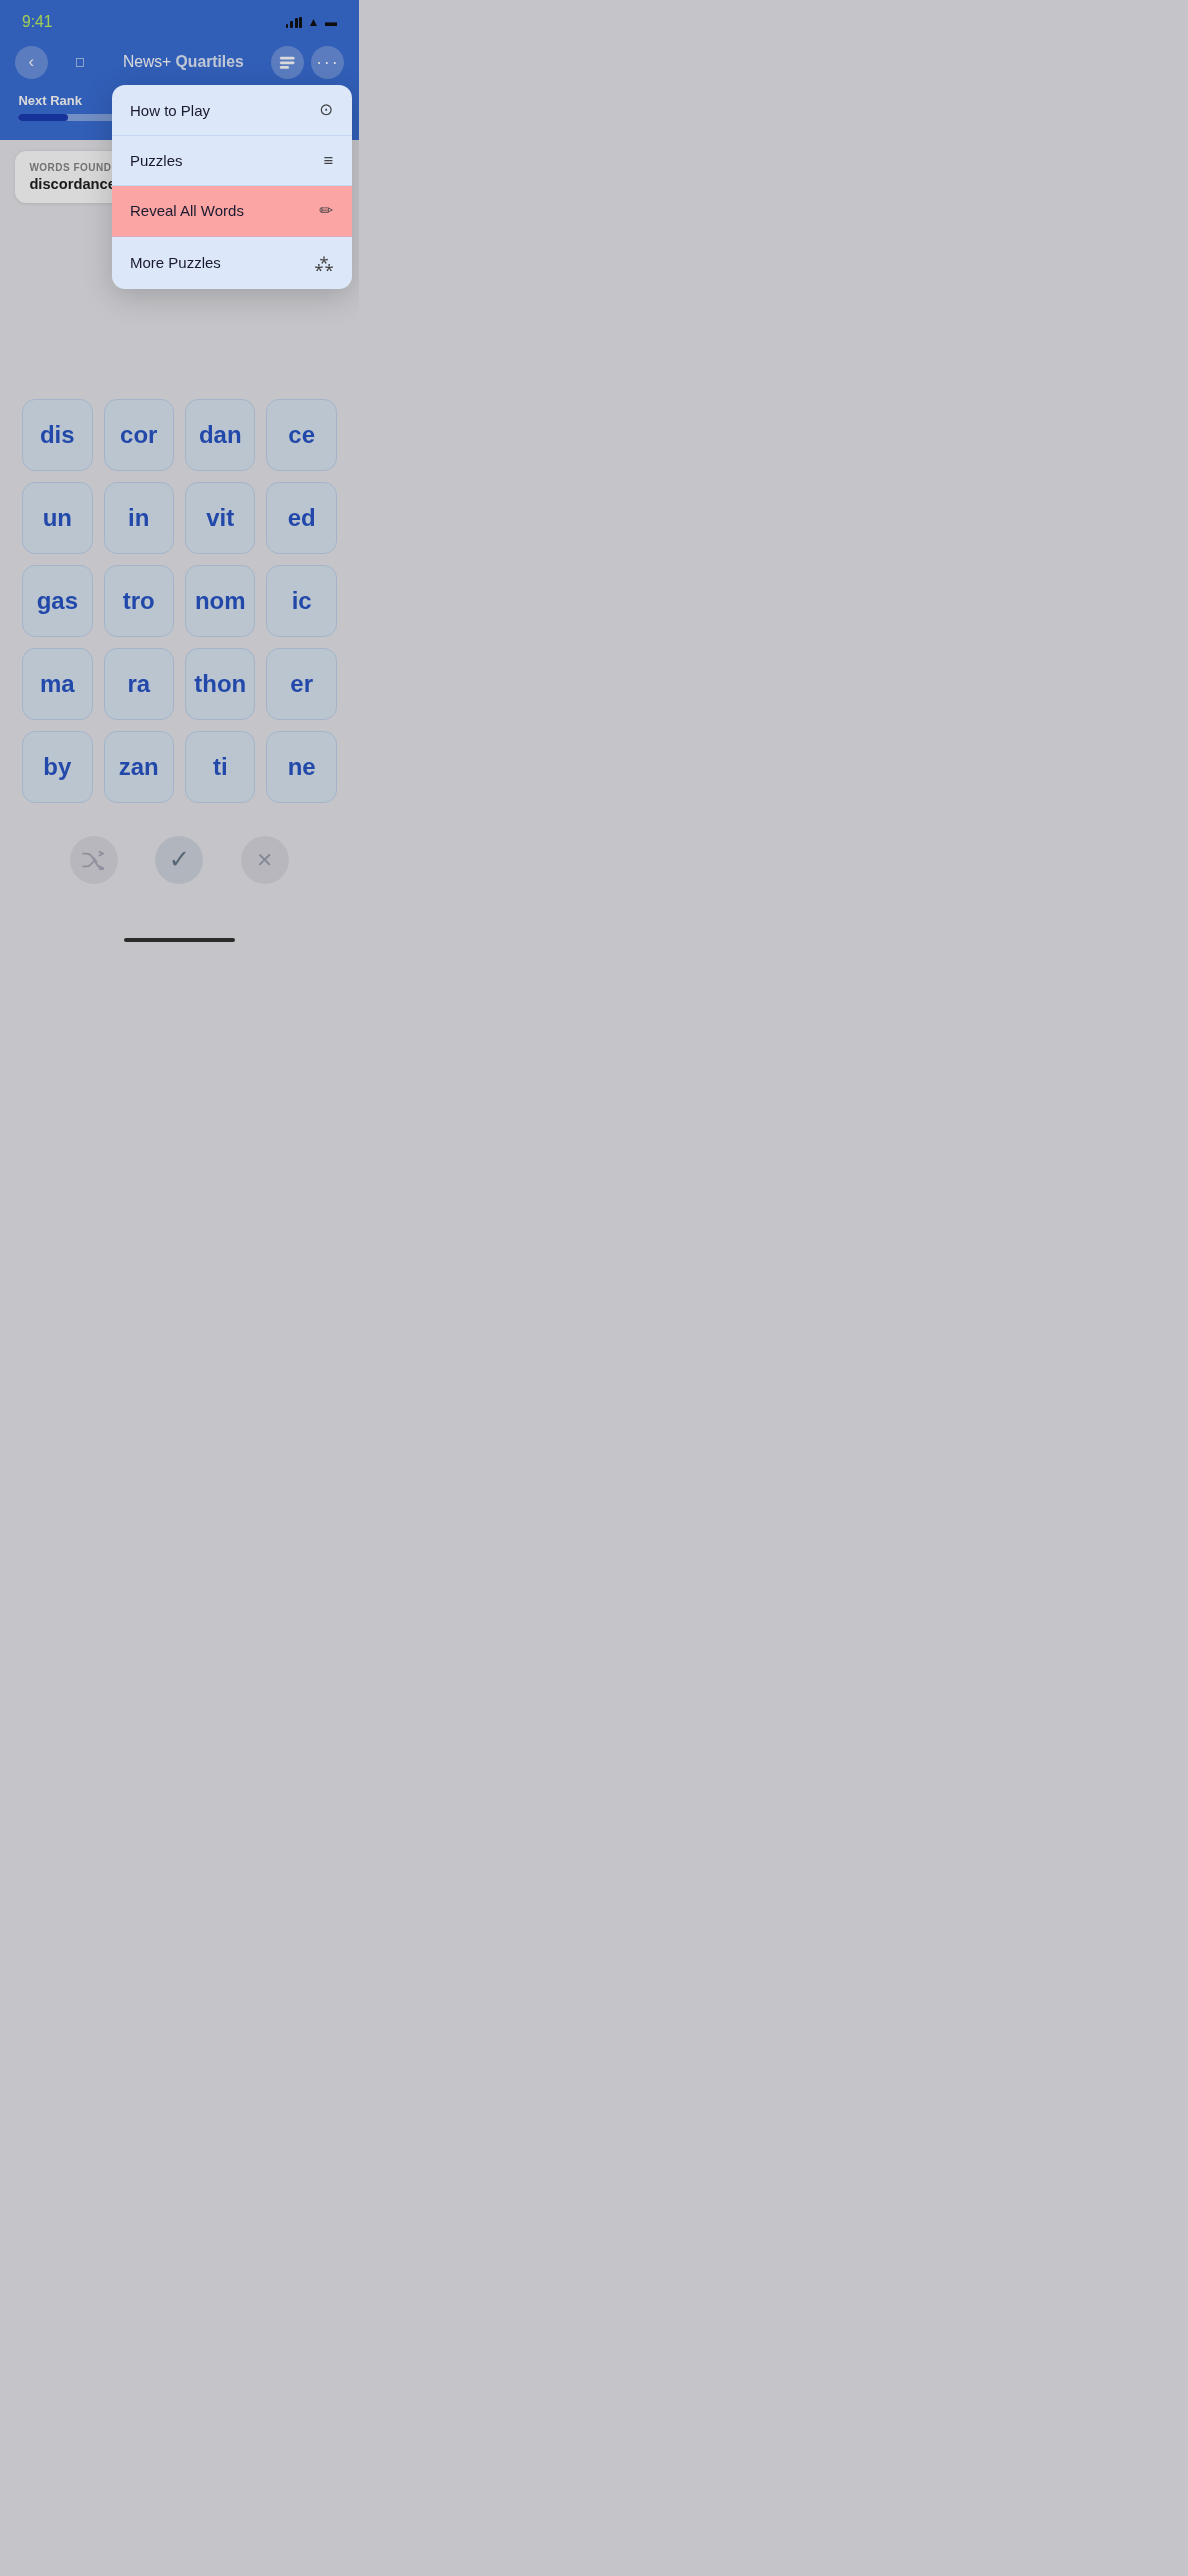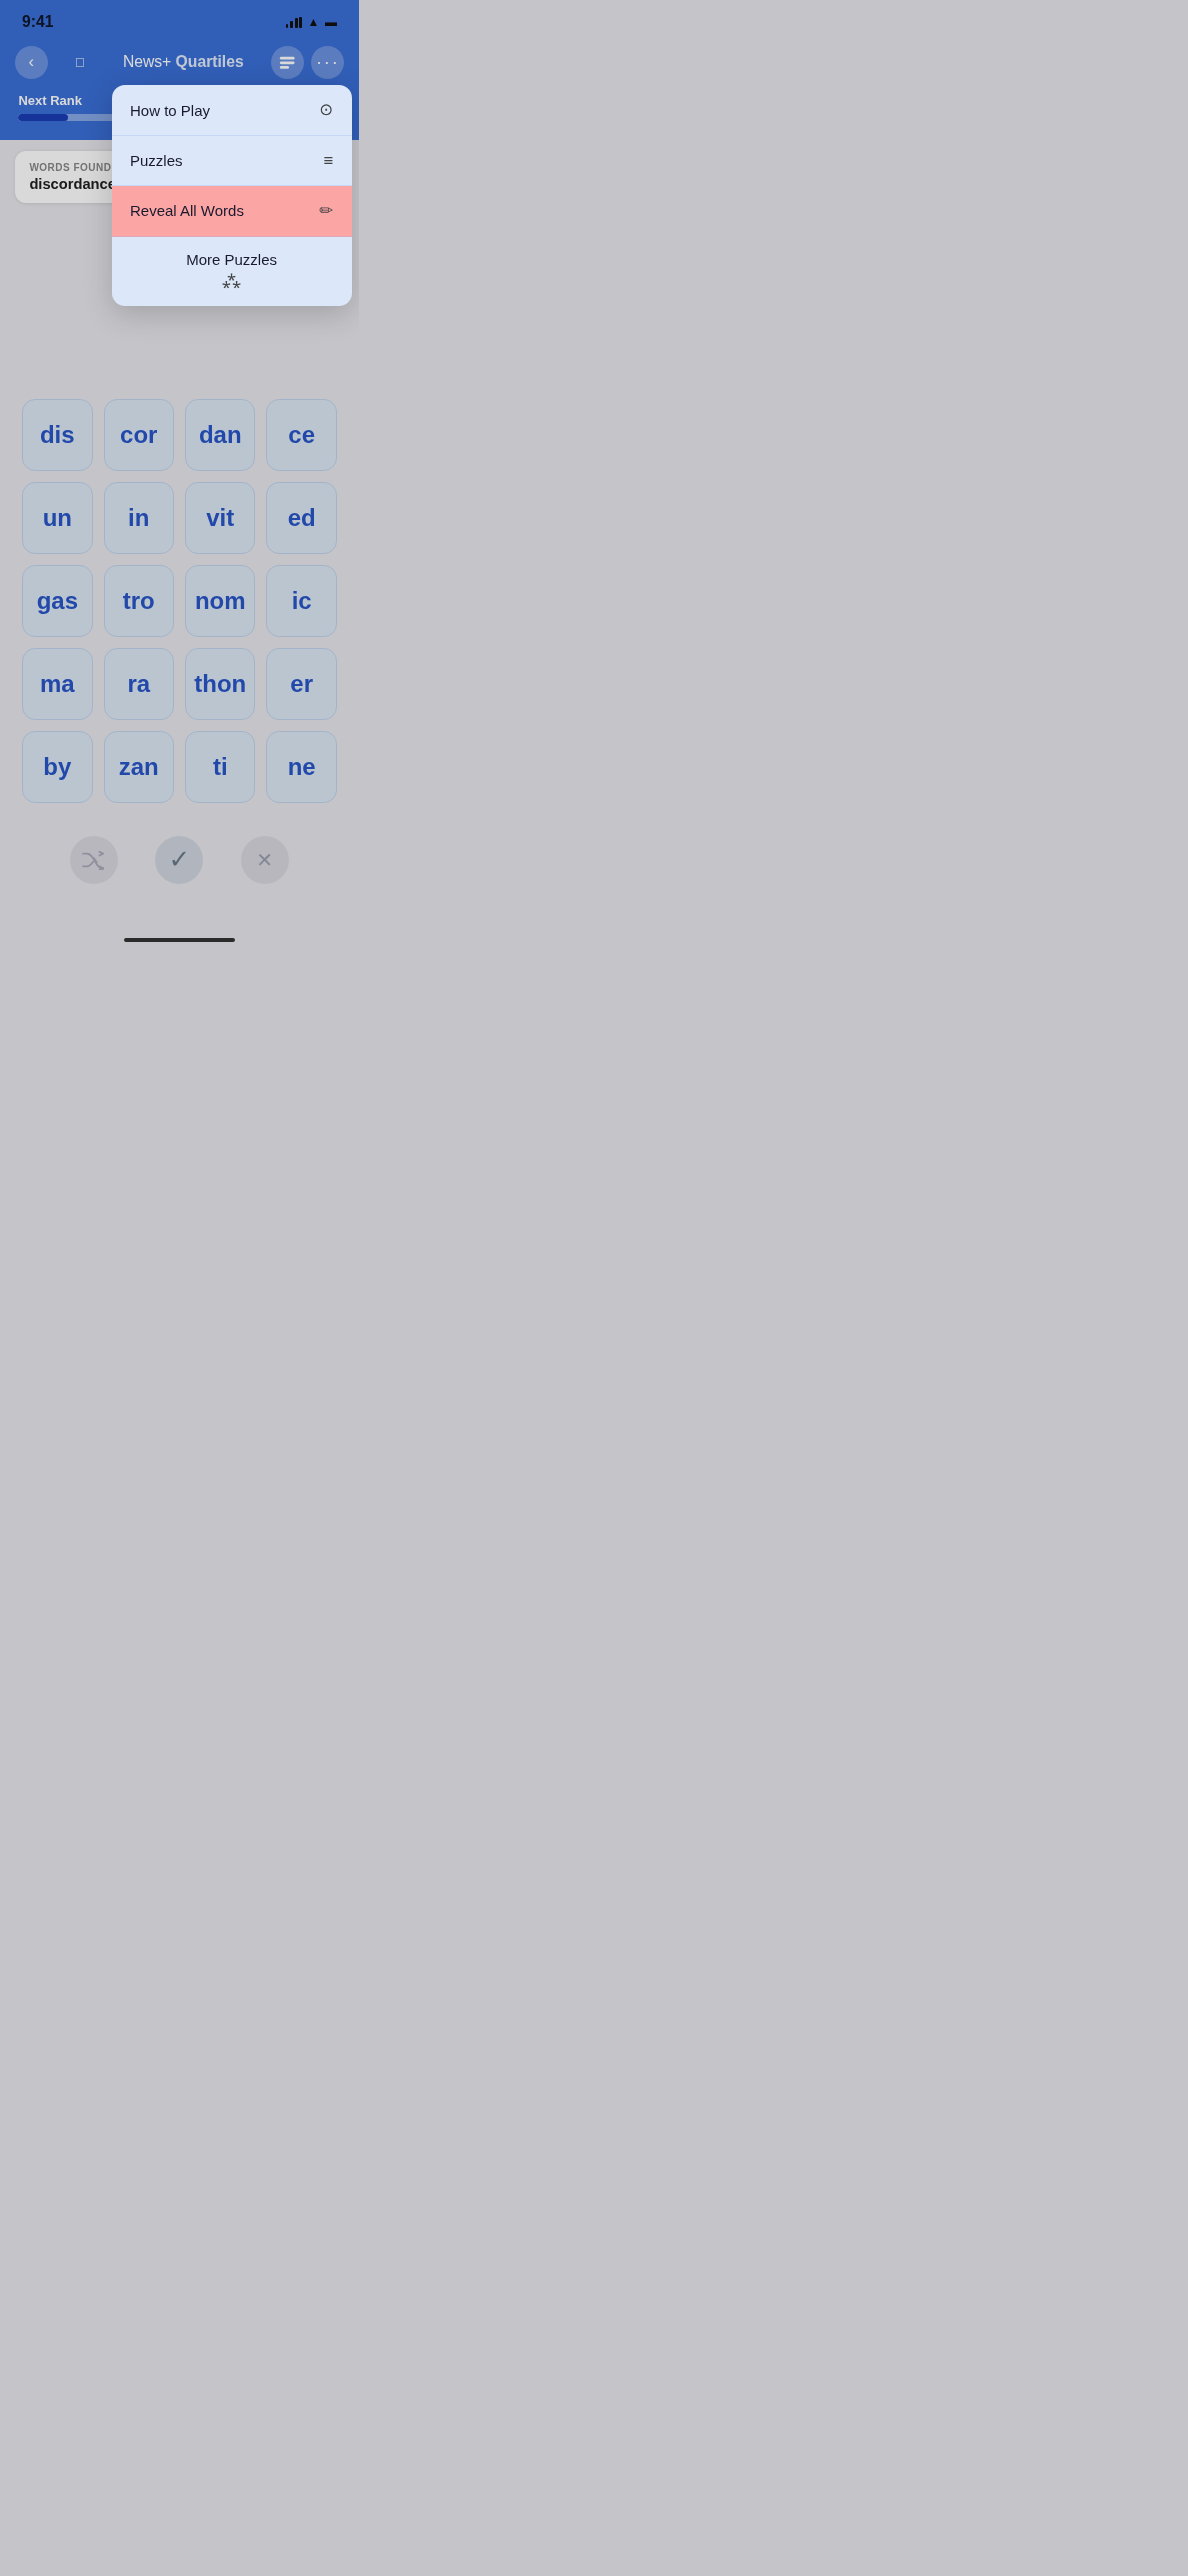--- a/index.html
+++ b/index.html
@@ -18,22 +18,22 @@
     .status-bar {
       background: #3a6fd8;
       display: flex;
       justify-content: space-between;
       align-items: center;
       padding: 13px 22px 7.4px;
       color: #000;
     }
     .status-time {
       font-size: 15.7px;
-      font-weight: 700;
-      color: #0f172a;
+      font-weight: 400;
+      color: #bef264;
     }
     .status-icons {
       display: flex;
       align-items: center;
       gap: 5.5px;
     }
     .signal-bars {
       display: flex;
       align-items: flex-end;
       gap: 1.8px;
@@ -178,21 +178,20 @@
     .menu-item {
       display: flex;
       align-items: center;
       justify-content: space-between;
       padding: 14.7px 18.4px;
       cursor: pointer;
       border-bottom: 0.9px solid rgba(150,180,230,0.3);
     }
     .menu-item:last-child {
       border-bottom: none;
-      flex-direction: column;
     }
     .menu-item.highlighted {
       background: #fca5a5;
     }
     .menu-item-label {
       font-size: 15px;
       color: #1a1a2e;
       font-weight: 400;
     }
     .menu-item-icon {

